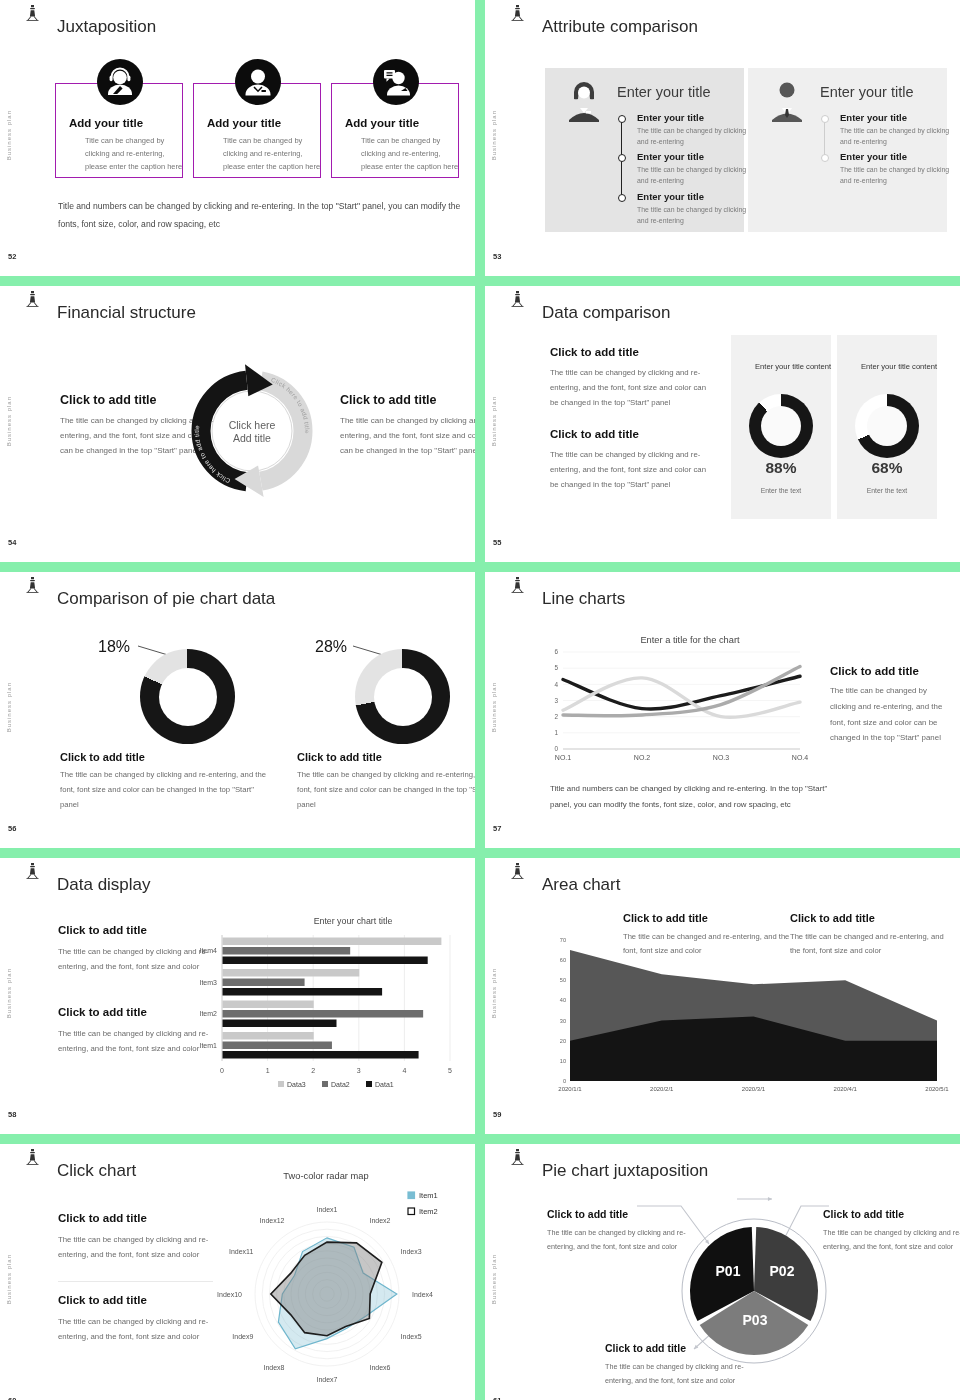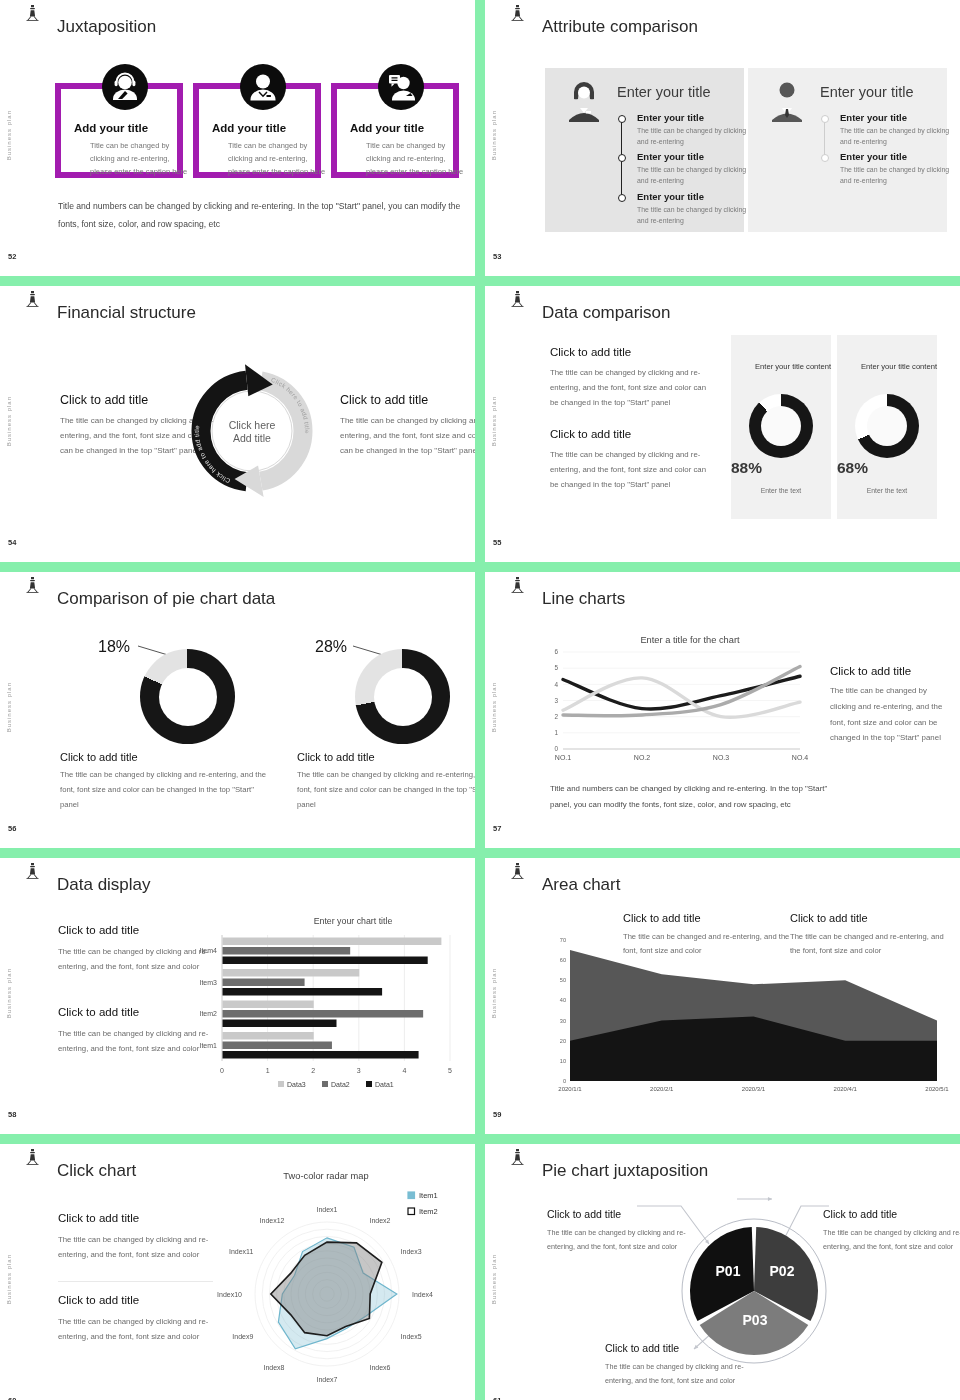--- a/index.html
+++ b/index.html
@@ -3,40 +3,40 @@
 <meta charset="utf-8">
 <style>
   *{box-sizing:border-box;margin:0;padding:0}
   html,body{width:960px;background:#fff;font-family:"Liberation Sans",sans-serif}
   .grid{width:960px;display:grid;grid-template-columns:1fr 1fr;grid-template-rows:repeat(5,276px);gap:10px;background:#86efac}
   .slide{position:relative;background:#fff;overflow:hidden}
   .logo{position:absolute;left:26px;top:5px;width:13px;height:16px}
   .vtext{position:absolute;left:6px;top:110px;font-size:6px;color:#9b9b9b;writing-mode:vertical-rl;transform:rotate(180deg);letter-spacing:1px}
   .pagenum{position:absolute;left:8px;top:252px;font-size:7.5px;font-weight:bold;color:#2e2e2e}
   .slide-title{position:absolute;left:57px;top:17px;font-size:17px;color:#2a2a2a}
-  .h-b{position:absolute;font-weight:normal;color:#121212}
+  .h-b{position:absolute;font-weight:bold;color:#121212}
   .txt{position:absolute;color:#6b6b6b}
   
-  .card52{position:absolute;top:83px;width:128px;height:95px;border:6px solid #a21caf;background:#fff}
+  .card52{position:absolute;top:83px;width:128px;height:95px;border:1px solid #a21caf;background:#fff}
   .card52 .ic{position:absolute;left:41px;top:-25px;width:46px;height:46px}
   .card52 .ch{position:absolute;left:13px;top:33px;font-size:11.5px;font-weight:bold;color:#111}
   .card52 .cc{position:absolute;left:29px;top:51px;width:103px;font-size:7.5px;color:#777;line-height:1.7}
   
   .panel{position:absolute;top:68px;width:199px;height:164px}
   .p-head{position:absolute;left:72px;top:16px;font-size:14.5px;color:#3c3c3c}
   .p-icon{position:absolute;left:22px;top:10px;width:34px;height:44px}
   .tl-line{position:absolute;left:76px;width:1.4px}
   .tl-dot{position:absolute;left:72.5px;width:8px;height:8px;border-radius:50%;background:#fff}
   .tl-item{position:absolute;left:92px;width:120px}
   .tl-h{font-size:9.5px;font-weight:bold;color:#1c1c1c}
   .tl-b{font-size:6.9px;color:#7a7a7a;line-height:1.6;margin-top:2px}
   
   .card55{position:absolute;top:49px;width:100px;height:184px;background:#f1f1f1}
   .card55 .t{position:absolute;left:0;right:0;top:27px;text-align:right;font-size:7.6px;color:#333}
-  .card55 .pct{position:absolute;left:0;right:0;top:124px;font-size:15.5px;font-weight:bold;color:#383838}
+  .card55 .pct{position:absolute;left:0;right:0;top:124px;text-align:center;font-size:15.5px;font-weight:bold;color:#383838}
   .card55 .cap{position:absolute;left:0;right:0;top:152px;text-align:center;font-size:6.8px;color:#6e6e6e}
   .donut{position:absolute;border-radius:50%;display:flex;align-items:center;justify-content:center}
   .donut .hole{border-radius:50%}
   .d55{left:18px;top:59px;width:64px;height:64px}
   .d55 .hole{width:40px;height:40px;background:#fafafa}
   .d56{width:95px;height:95px}
   .d56 .hole{width:58px;height:58px;background:#fff}
   .pctlabel{position:absolute;font-size:16px;font-weight:normal;color:#161616}
   .callout{position:absolute;width:52px;height:24px}
   .chart-title{position:absolute;text-align:center;color:#474747}

